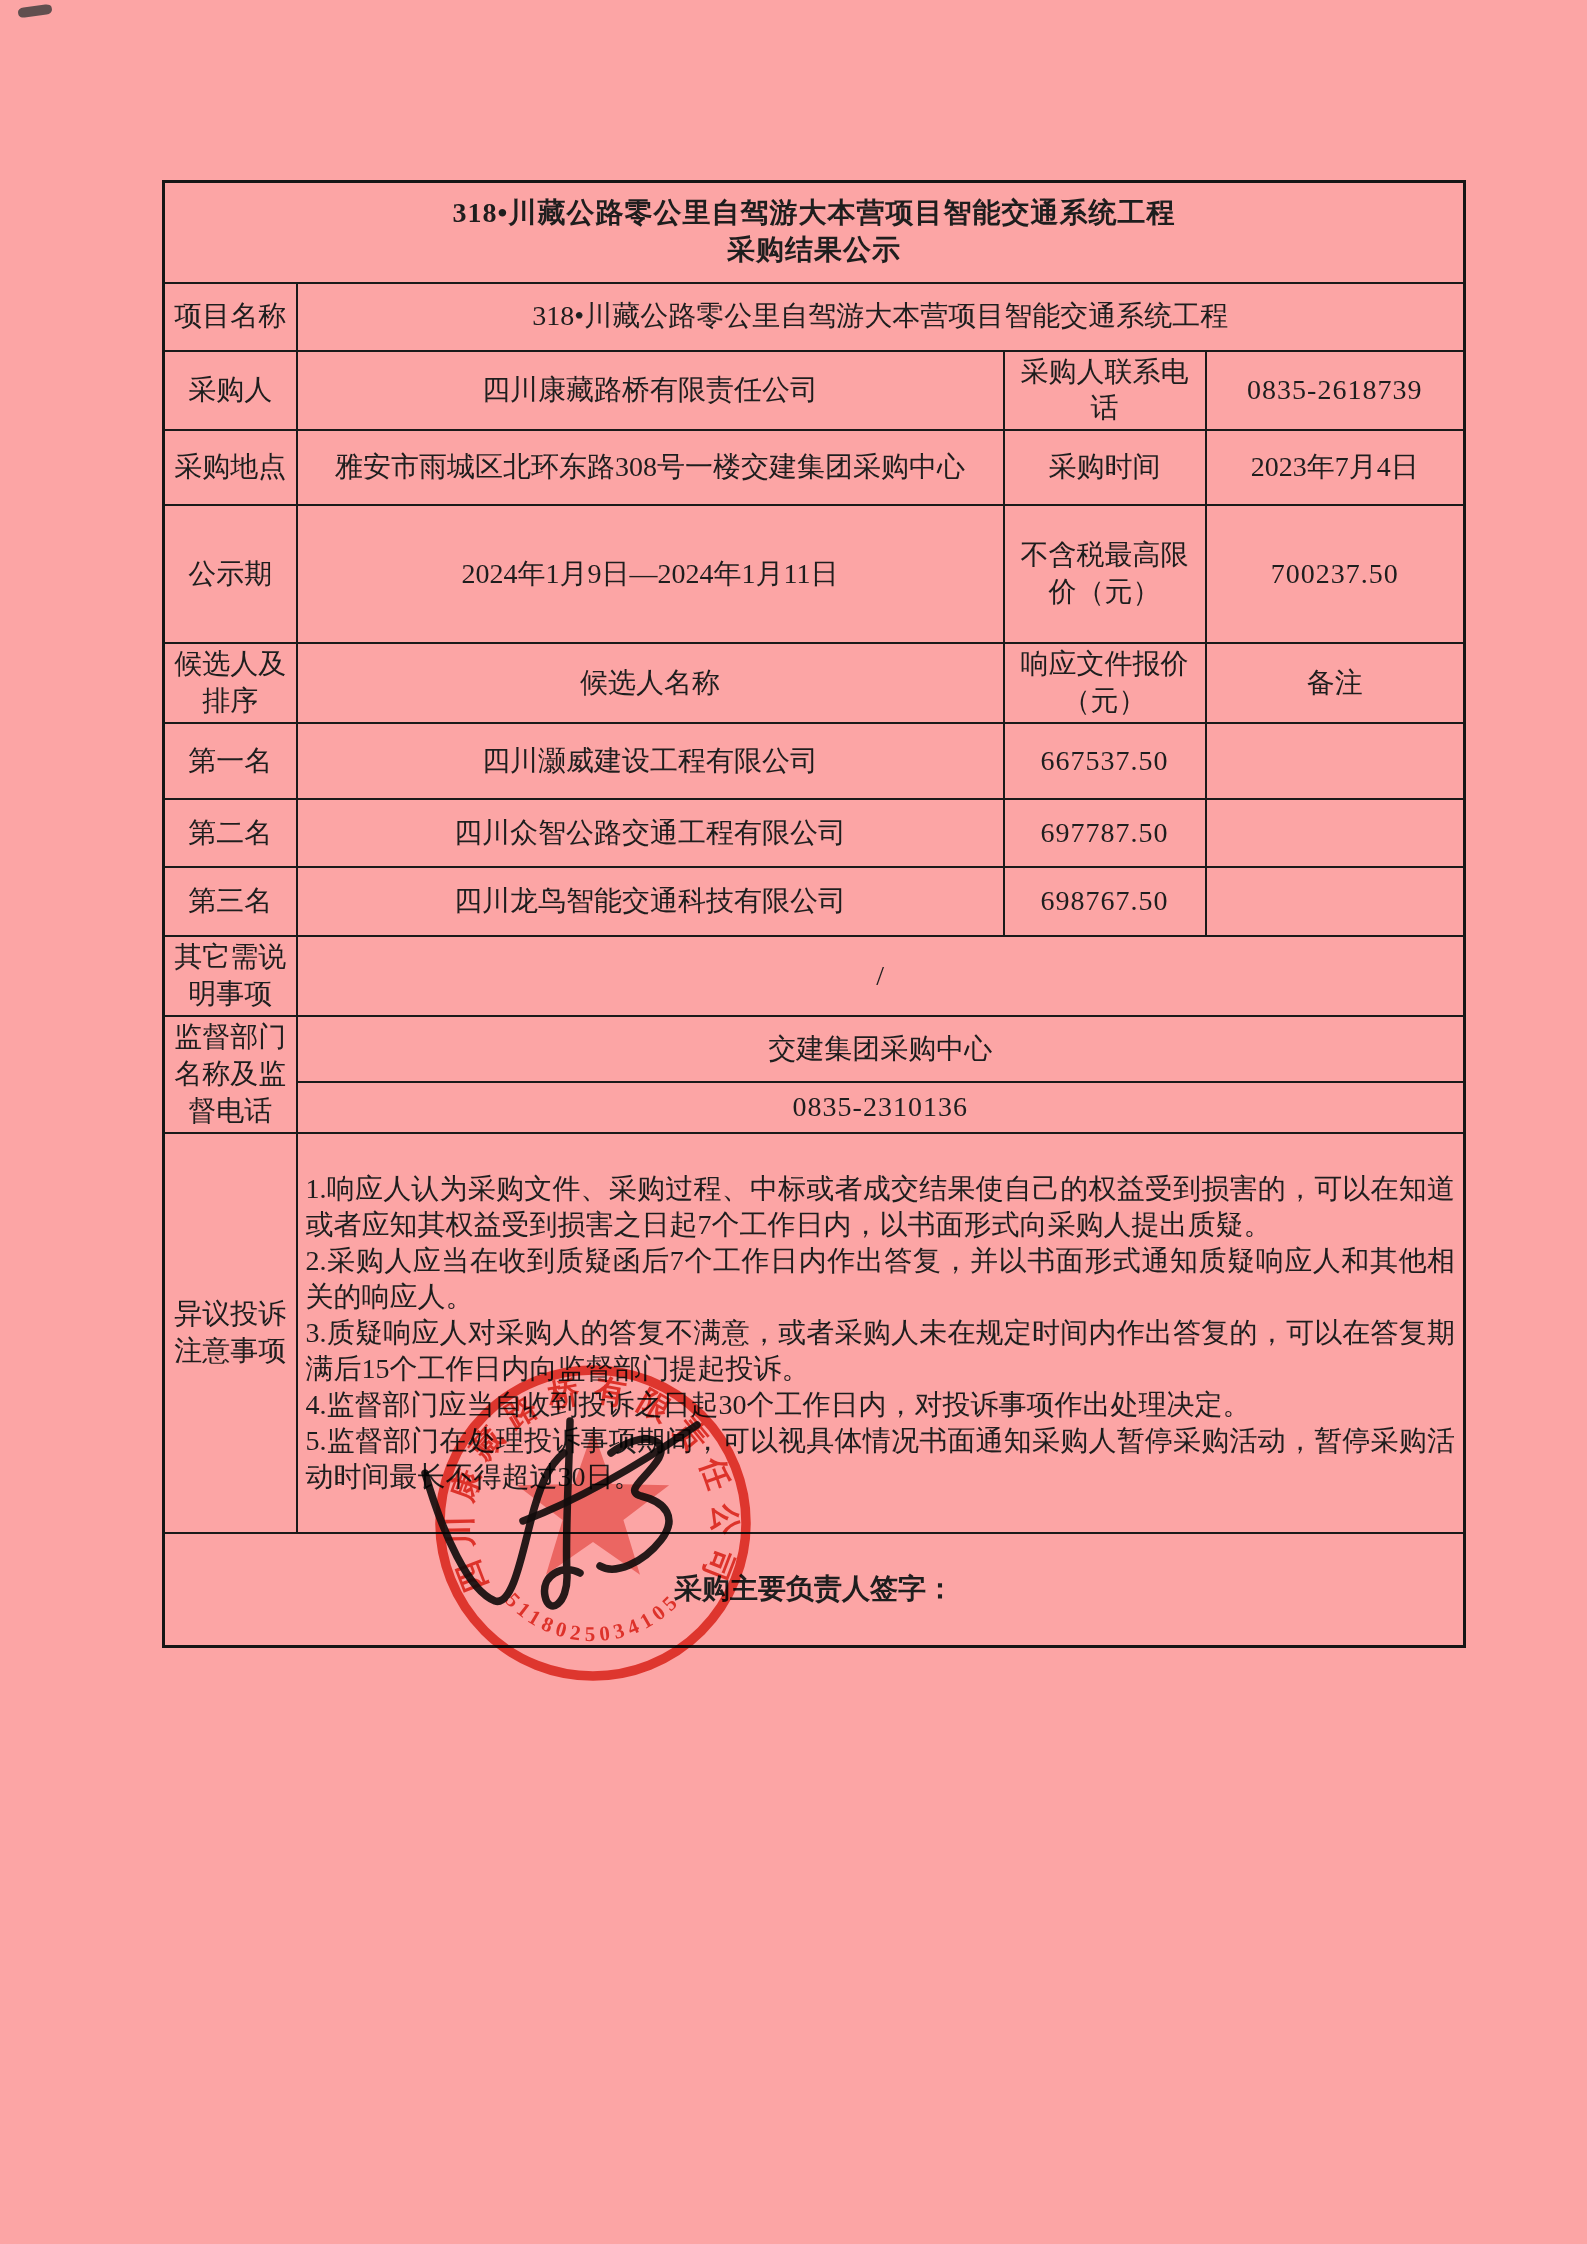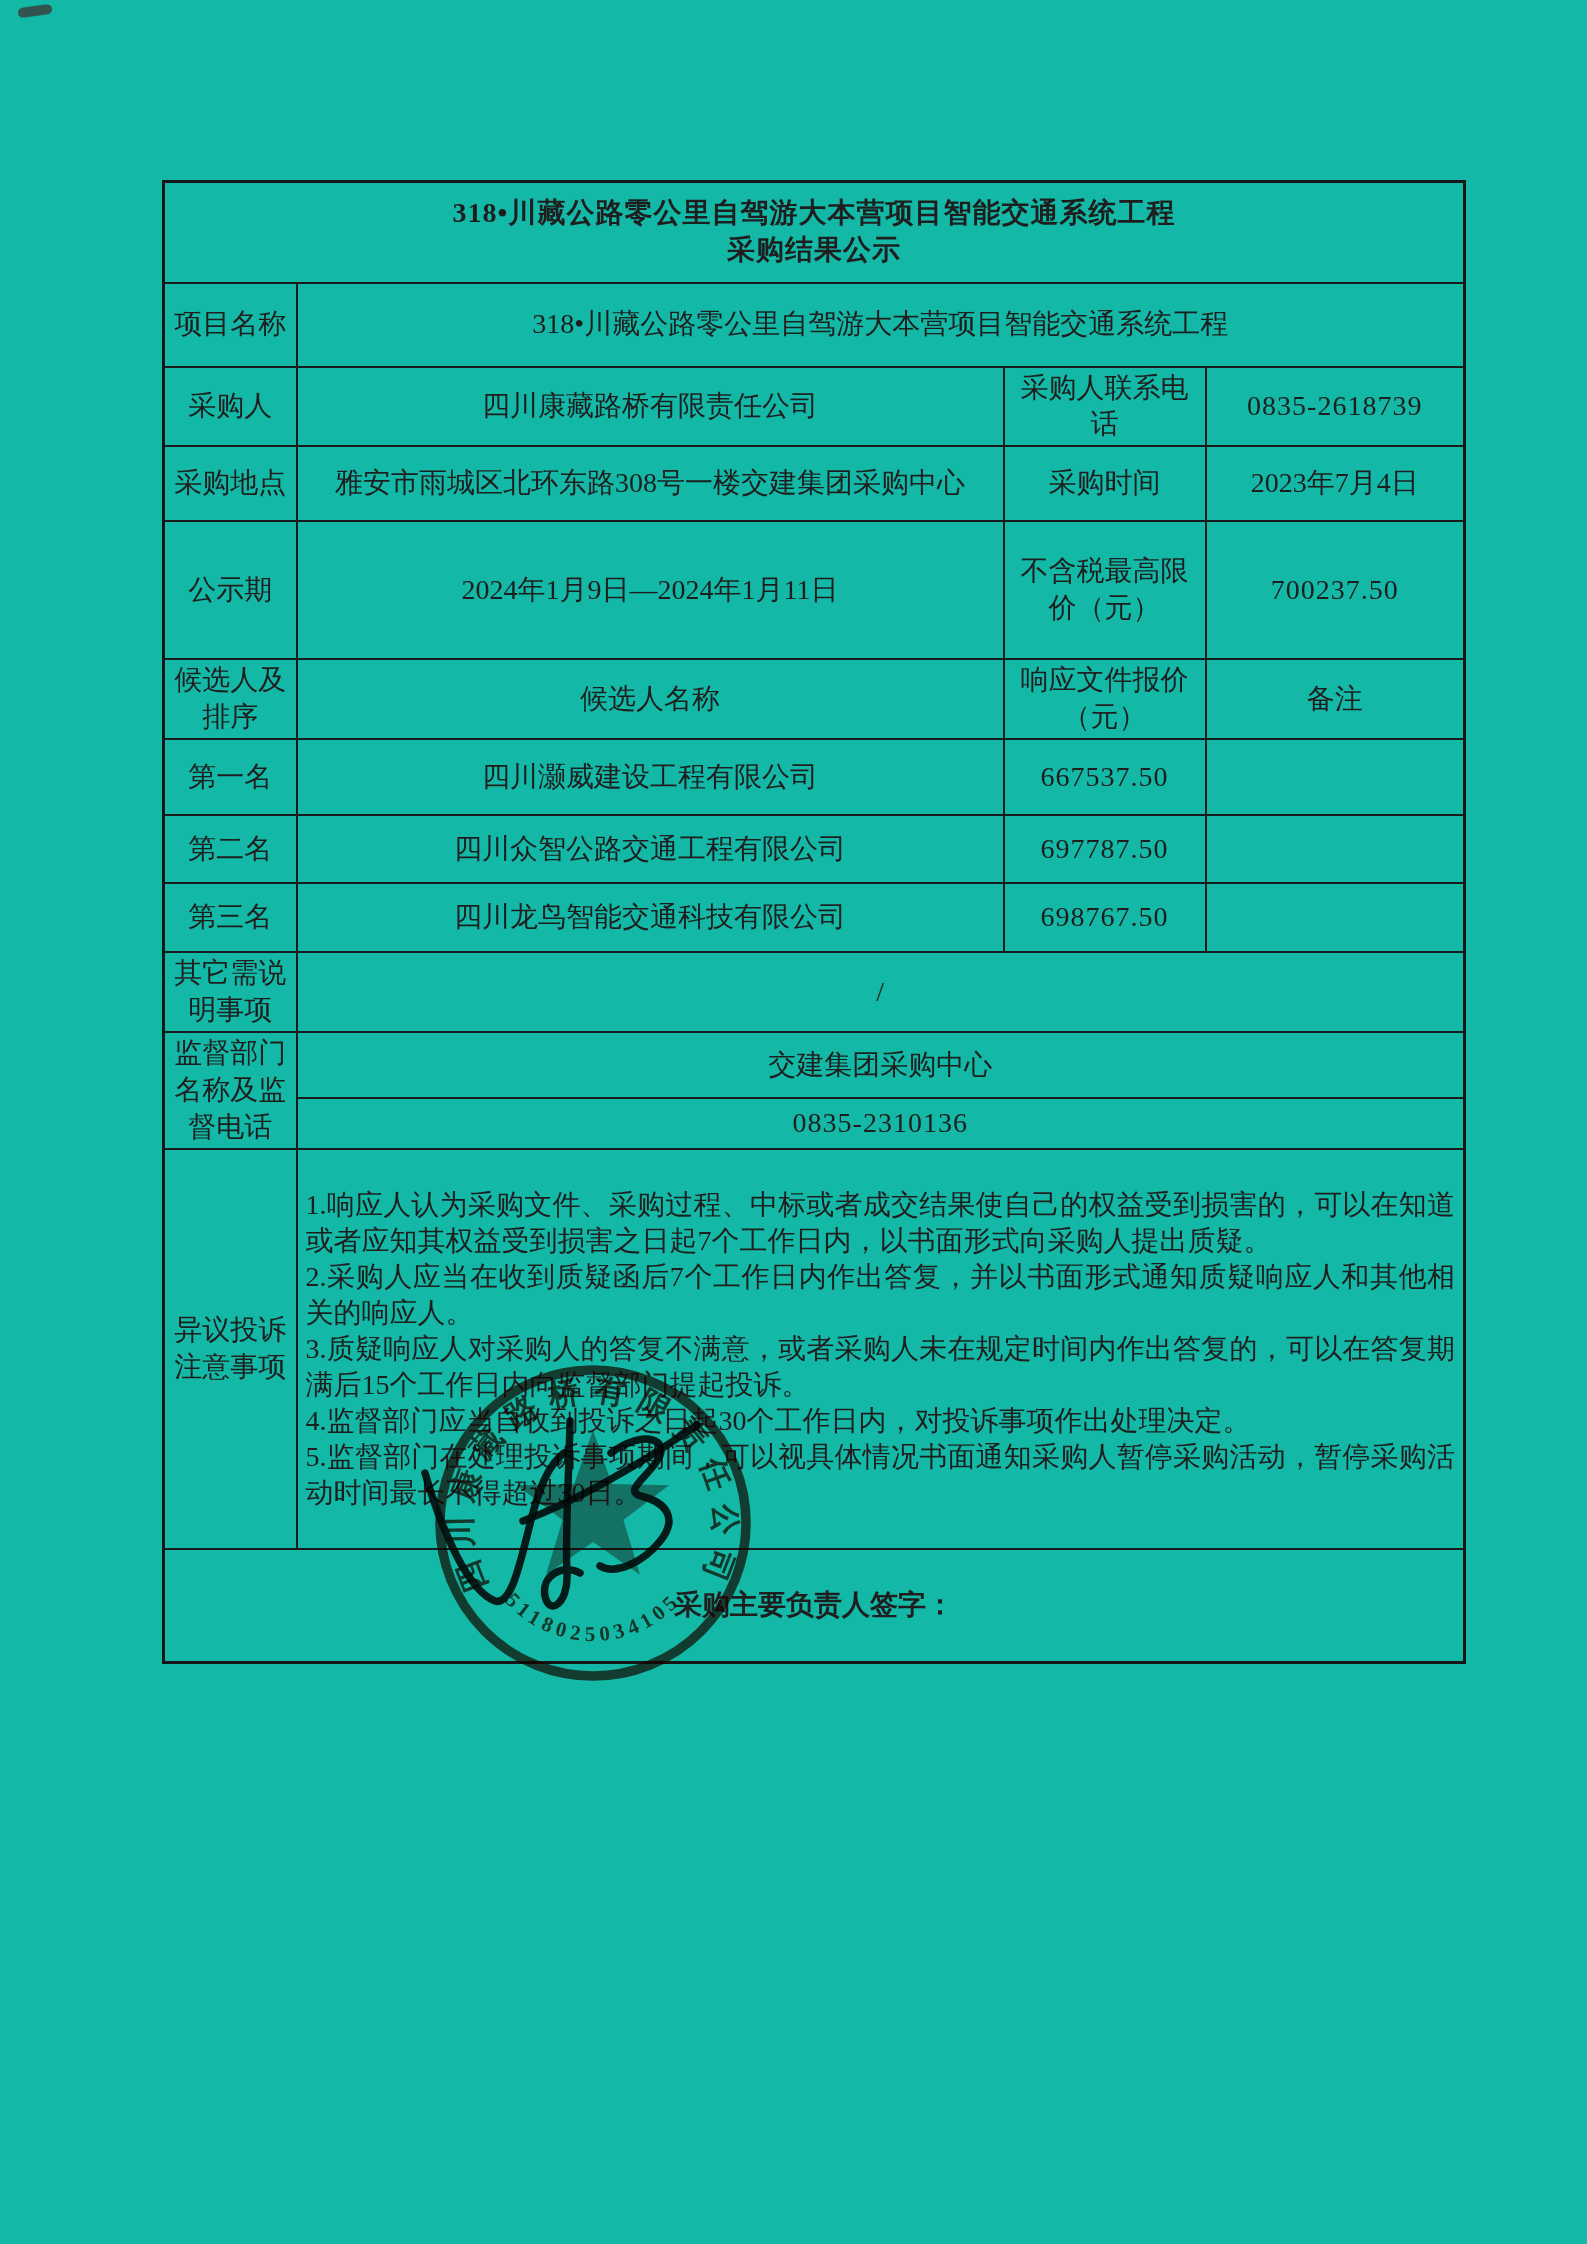--- a/index.html
+++ b/index.html
@@ -1,19 +1,19 @@
 <!DOCTYPE html>
 <html><head>
 <meta charset="utf-8">
 <style>
   html,body { margin:0; padding:0; background:#ffffff; }
   .page {
     position:relative;
     width:1587px; height:2244px;
-    background:#14b8a6;
+    background:#fca5a5;
     font-family:"Liberation Serif","DejaVu Serif",serif;
     color:#1e1e1e;
     overflow:hidden;
   }
   
   .smudge1 {
     position:absolute; left:18px; top:6px; width:34px; height:10px;
     background:#3a3a3a; border-radius:6px/4px; transform:rotate(-8deg); opacity:.8;
   }
   .doc-table {
@@ -60,21 +60,21 @@
       <col style="width:259px">
     </colgroup>
     <tbody>
       <tr style="height:101px">
         <td colspan="4" class="title-cell">
           <div>318•川藏公路零公里自驾游大本营项目智能交通系统工程</div>
           <div>采购结果公示</div>
         </td>
       </tr>
 
-      <tr style="height:84px">
+      <tr style="height:68px">
         <td class="label-cell">项目名称</td>
         <td colspan="3">318•川藏公路零公里自驾游大本营项目智能交通系统工程</td>
       </tr>
 
       <tr style="height:78px">
         <td class="label-cell">采购人</td>
         <td>四川康藏路桥有限责任公司</td>
         <td class="label-cell">采购人联系电话</td>
         <td class="num-cell">0835-2618739</td>
       </tr>

